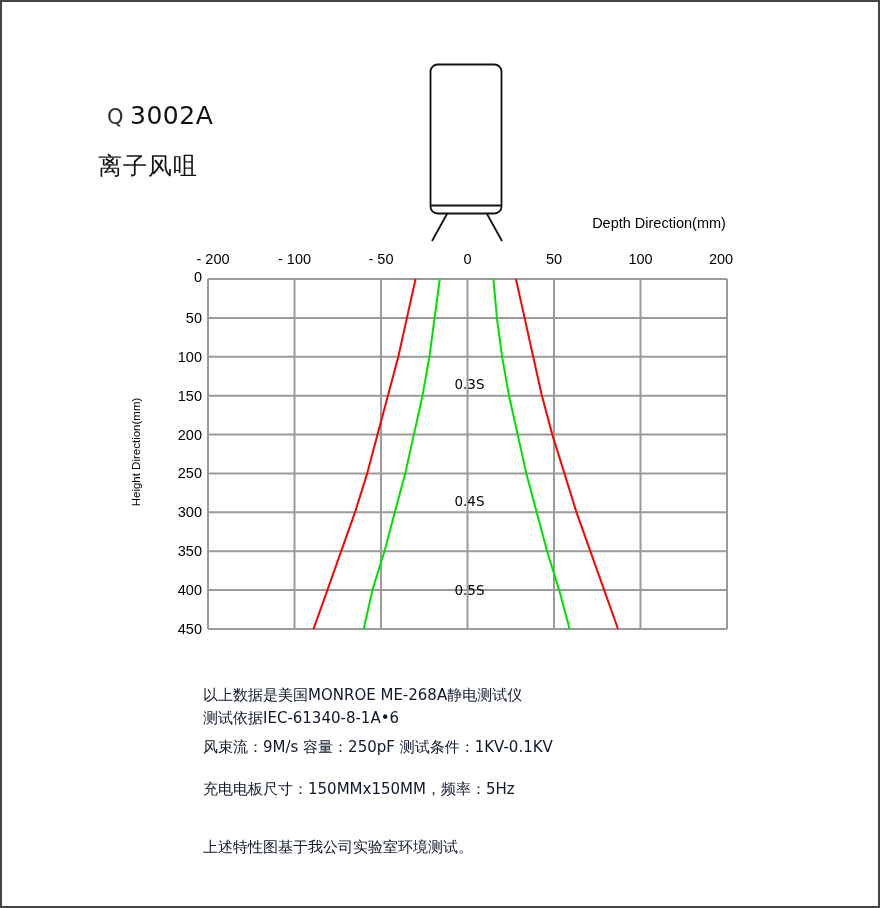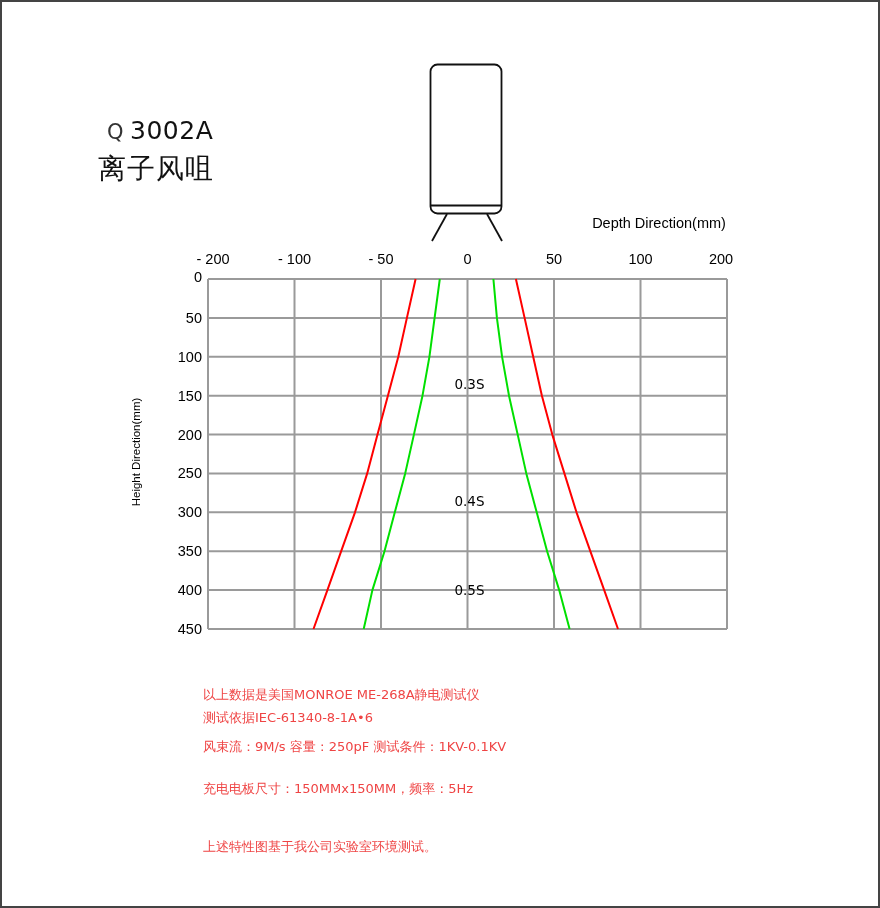--- a/index.html
+++ b/index.html
@@ -1,26 +1,26 @@
 <!DOCTYPE html>
 <html><head>
 <meta charset="utf-8">
 <style>
   html, body { margin: 0; padding: 0; background: #ffffff; }
   body { width: 880px; height: 908px; position: relative; overflow: hidden;
          font-family: "DejaVu Sans", "Liberation Sans", sans-serif; color: #111; }
   .frame { position: absolute; left: 0; top: 0; width: 876px; height: 904px;
            border: 2px solid #444; }
-  .title-model { position: absolute; left: 107px; top: 116px; font-size: 25px;
+  .title-model { position: absolute; left: 107px; top: 101px; font-size: 25px;
                  letter-spacing: 0.5px; color: #111; white-space: nowrap; text-align: center; }
   .title-model .q { font-size: 21px; color: #333; margin-right: 6px; }
-  .title-name { position: absolute; left: 98px; top: 150px; font-size: 28px;
+  .title-name { position: absolute; left: 98px; top: 150px; font-size: 24px;
                 letter-spacing: 1px; white-space: nowrap; text-align: center; }
   svg.chart { position: absolute; left: 0; top: 0; }
-  .note { position: absolute; left: 203px; font-size: 13px; white-space: nowrap; color: #ef4444; }
+  .note { position: absolute; left: 203px; font-size: 15px; white-space: nowrap; color: #0f172a; }
 </style>
 </head>
 <body>
 
 <div class="frame"></div>
 
 <div class="title-model"><span class="q">Q</span><span>3002A</span></div>
 <div class="title-name">离子风咀</div>
 
 <svg class="chart" width="880" height="908" viewBox="0 0 880 908">

